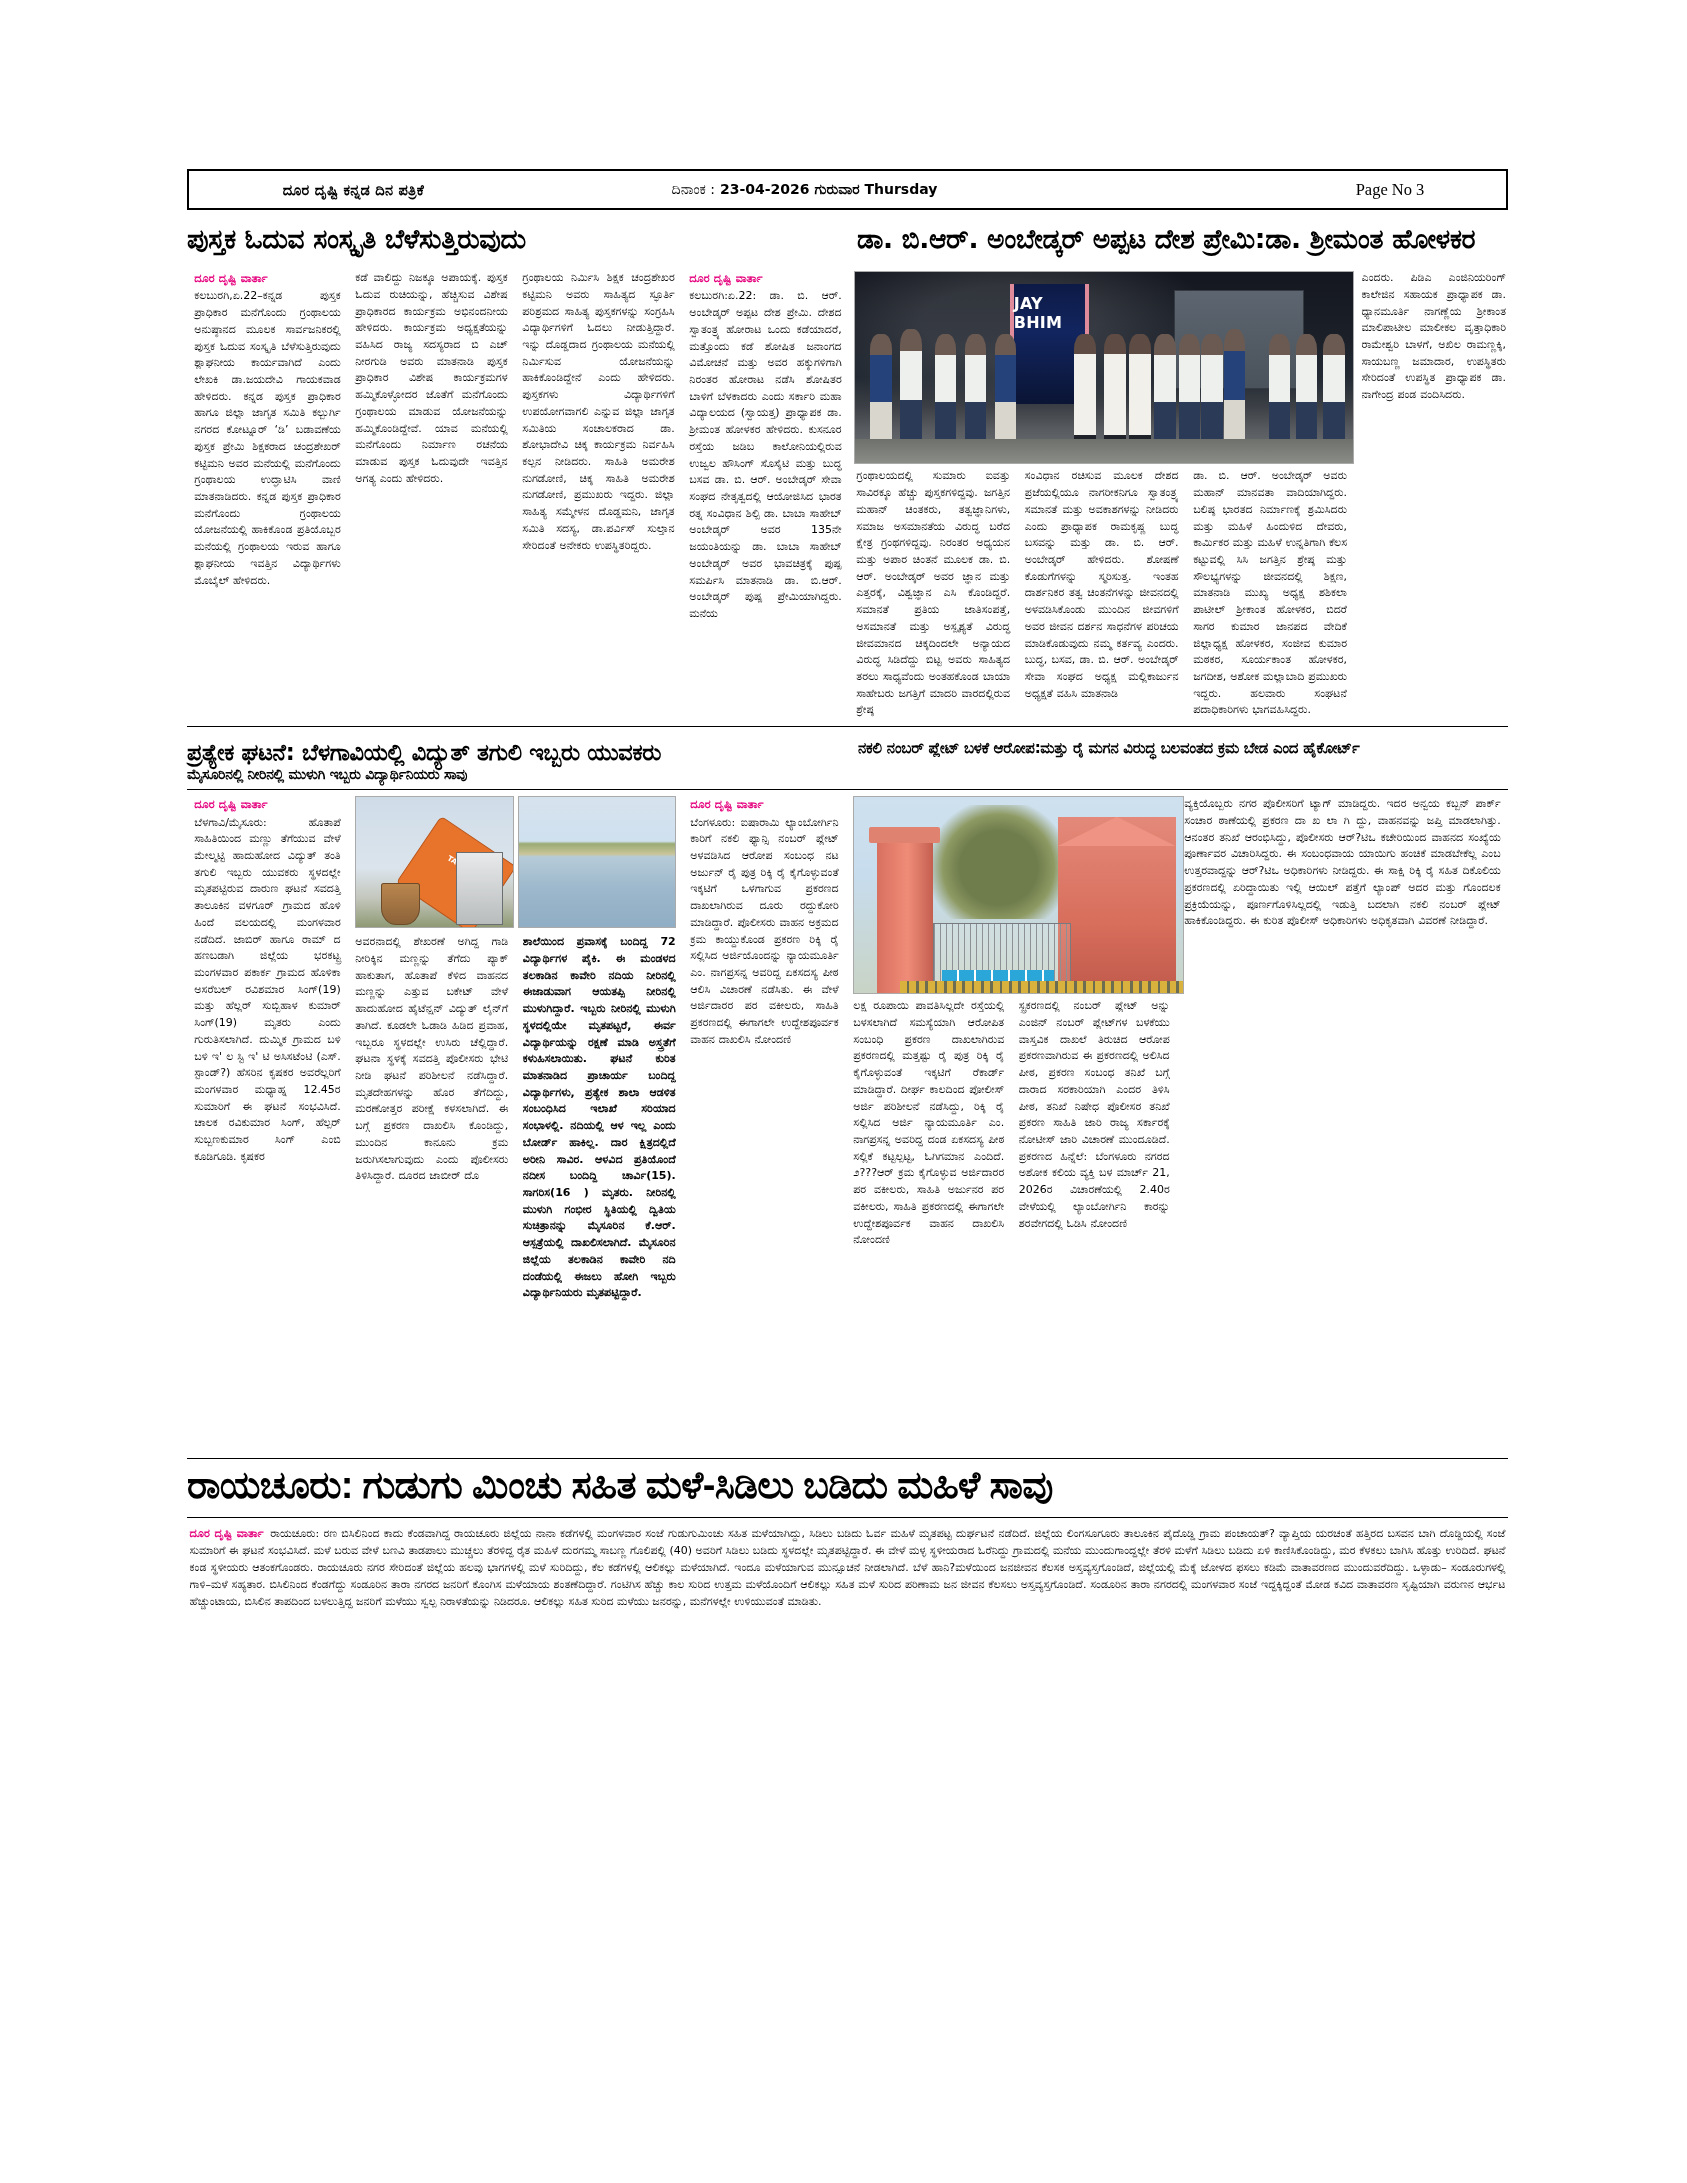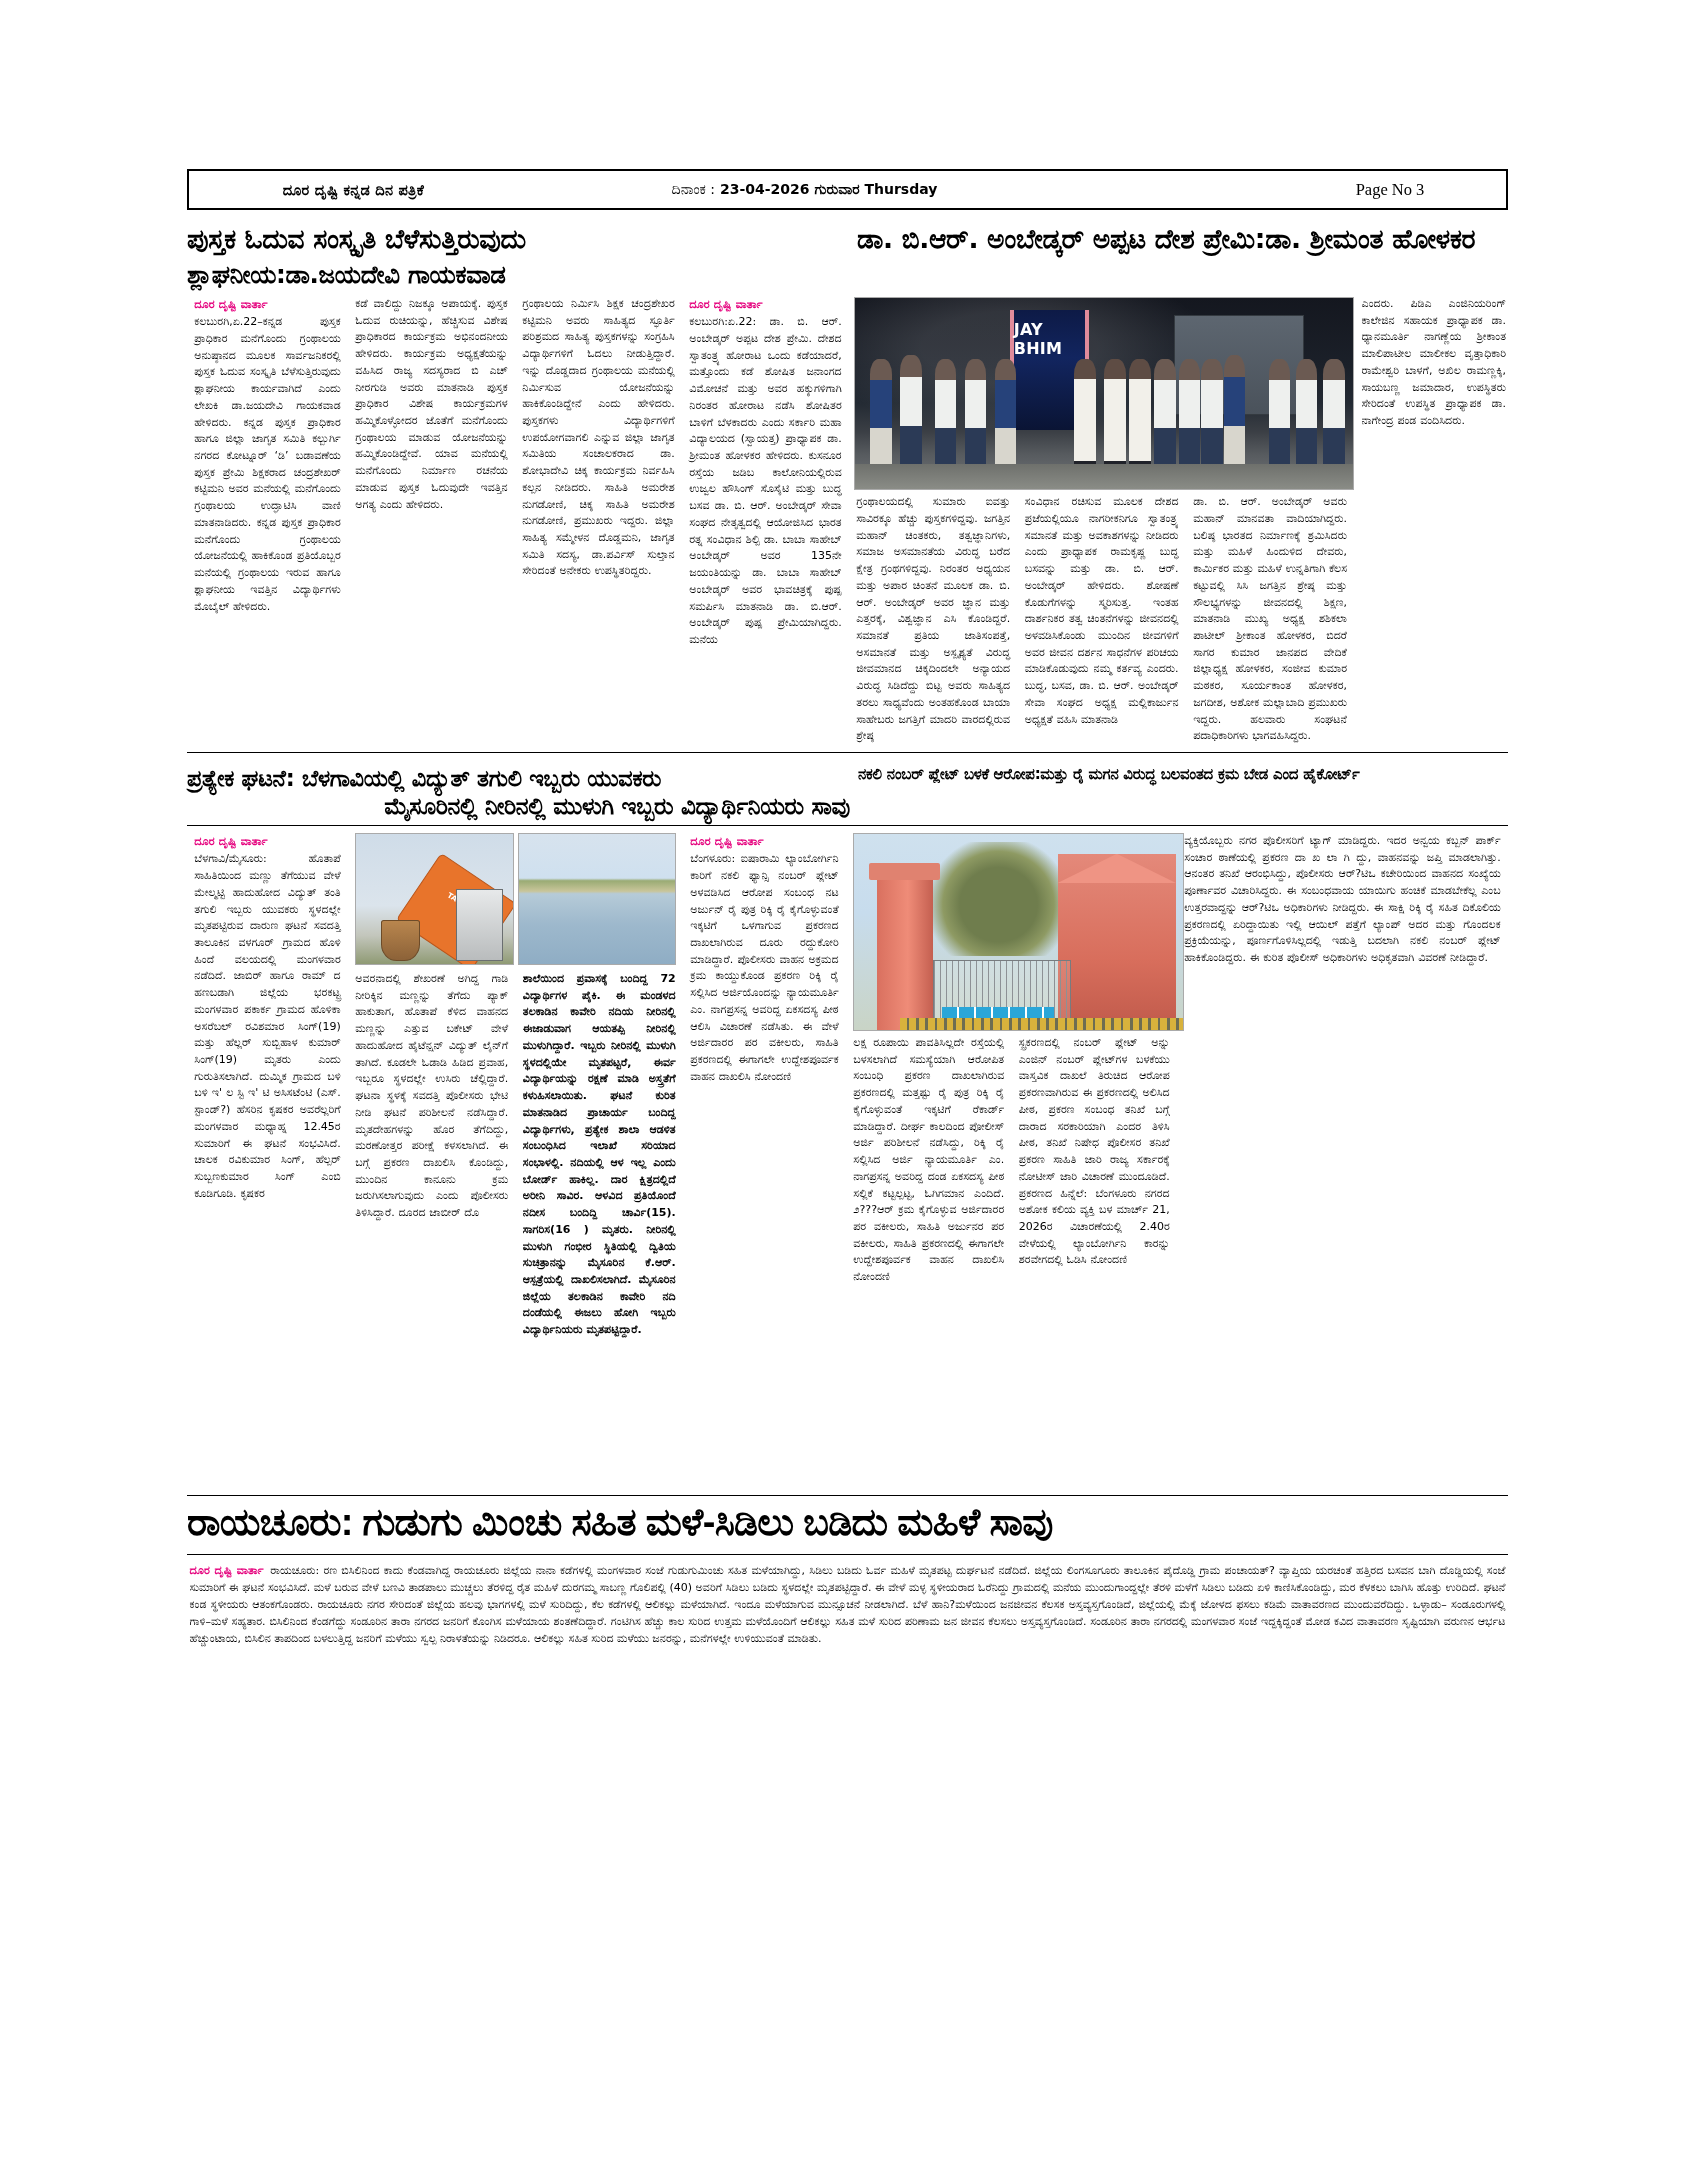--- a/index.html
+++ b/index.html
@@ -276,21 +276,20 @@
       <span>Thursday</span>
     </div>
     <div class="mast-right">Page No  3</div>
   </div>
 
   <div class="headline-row">
     <div class="hl hl-left">ಪುಸ್ತಕ ಓದುವ ಸಂಸ್ಕೃತಿ ಬೆಳೆಸುತ್ತಿರುವುದು</div>
     <div class="hl hl-right">ಡಾ. ಬಿ.ಆರ್. ಅಂಬೇಡ್ಕರ್ ಅಪ್ಪಟ ದೇಶ ಪ್ರೇಮಿ:ಡಾ. ಶ್ರೀಮಂತ ಹೋಳಕರ</div>
   </div>
   <div class="headline-row">
-    <div class="hl hl2-left">ಶ್ಲಾಘನೀಯ:ಡಾ.ಜಯದೇವಿ ಗಾಯಕವಾಡ</div>
     <div class="hl2-right"></div>
   </div>
 
   <div class="cols" style="margin-top:6.6px;">
 
     <div class="col" style="flex:0 0 161px;">
       <span class="byline">ದೂರ ದೃಷ್ಟಿ ವಾರ್ತಾ</span>
       <span>ಕಲಬುರಗಿ,ಏ.22–ಕನ್ನಡ ಪುಸ್ತಕ ಪ್ರಾಧಿಕಾರ ಮನೆಗೊಂದು ಗ್ರಂಥಾಲಯ ಅನುಷ್ಠಾನದ ಮೂಲಕ ಸಾರ್ವಜನಿಕರಲ್ಲಿ ಪುಸ್ತಕ ಓದುವ ಸಂಸ್ಕೃತಿ ಬೆಳೆಸುತ್ತಿರುವುದು ಶ್ಲಾಘನೀಯ ಕಾರ್ಯವಾಗಿದೆ ಎಂದು ಲೇಖಕಿ ಡಾ.ಜಯದೇವಿ ಗಾಯಕವಾಡ ಹೇಳಿದರು. ಕನ್ನಡ ಪುಸ್ತಕ ಪ್ರಾಧಿಕಾರ ಹಾಗೂ ಜಿಲ್ಲಾ ಜಾಗೃತ ಸಮಿತಿ ಕಲ್ಬುರ್ಗಿ ನಗರದ ಕೋಟ್ನೂರ್ ‘ಡಿ’ ಬಡಾವಣೆಯ ಪುಸ್ತಕ ಪ್ರೇಮಿ ಶಿಕ್ಷಕರಾದ ಚಂದ್ರಶೇಖರ್ ಕಟ್ಟಿಮನಿ ಅವರ ಮನೆಯಲ್ಲಿ ಮನೆಗೊಂದು ಗ್ರಂಥಾಲಯ ಉದ್ಘಾಟಿಸಿ ವಾಣಿ ಮಾತನಾಡಿದರು. ಕನ್ನಡ ಪುಸ್ತಕ ಪ್ರಾಧಿಕಾರ ಮನೆಗೊಂದು ಗ್ರಂಥಾಲಯ ಯೋಜನೆಯಲ್ಲಿ ಹಾಕಿಕೊಂಡ ಪ್ರತಿಯೊಬ್ಬರ ಮನೆಯಲ್ಲಿ ಗ್ರಂಥಾಲಯ ಇರುವ ಹಾಗೂ ಶ್ಲಾಘನೀಯ ಇವತ್ತಿನ ವಿದ್ಯಾರ್ಥಿಗಳು ಮೊಬೈಲ್ ಹೇಳಿದರು.</span>
     </div>
     <div class="col" style="flex:0 0 167px;">
@@ -348,21 +347,21 @@
     <div class="col" style="flex:0 0 159px;">
       <span>ಎಂದರು. ಪಿಡಿಎ ಎಂಜಿನಿಯರಿಂಗ್ ಕಾಲೇಜಿನ ಸಹಾಯಕ ಪ್ರಾಧ್ಯಾಪಕ ಡಾ. ಧ್ಯಾನಮೂರ್ತಿ ನಾಗಣ್ಣೆಯ ಶ್ರೀಕಾಂತ ಮಾಲಿಪಾಟೀಲ ಮಾಲೀಕಲ ವೃತ್ತಾಧಿಕಾರಿ ರಾಮೇಶ್ವರಿ ಬಾಳಗೆ, ಅಖಿಲ ರಾಮಣ್ಣಕ್ಕಿ, ಸಾಯಬಣ್ಣ ಜಮಾದಾರ, ಉಪಸ್ಥಿತರು ಸೇರಿದಂತೆ ಉಪಸ್ಥಿತ ಪ್ರಾಧ್ಯಾಪಕ ಡಾ. ನಾಗೇಂದ್ರ ಪಂಡ ವಂದಿಸಿದರು.</span>
     </div>
   </div>
 
   <hr class="rule">
 
   <div class="headline-row mid-block">
     <div style="flex:0 0 663px;">
       <div class="hl" style="font-size:22.5px;">ಪ್ರತ್ಯೇಕ ಘಟನೆ: ಬೆಳಗಾವಿಯಲ್ಲಿ ವಿದ್ಯುತ್ ತಗುಲಿ ಇಬ್ಬರು ಯುವಕರು</div>
-      <div class="hl" style="font-size:23px;text-align:right;">ಮೈಸೂರಿನಲ್ಲಿ ನೀರಿನಲ್ಲಿ ಮುಳುಗಿ ಇಬ್ಬರು ವಿದ್ಯಾರ್ಥಿನಿಯರು ಸಾವು</div>
+      <div class="hl" style="font-size:14px;">ಮೈಸೂರಿನಲ್ಲಿ ನೀರಿನಲ್ಲಿ ಮುಳುಗಿ ಇಬ್ಬರು ವಿದ್ಯಾರ್ಥಿನಿಯರು ಸಾವು</div>
     </div>
     <div style="flex:1; padding-left:8px;">
       <div class="hl" style="font-size:15px; line-height:1.3;">ನಕಲಿ ನಂಬರ್ ಪ್ಲೇಟ್ ಬಳಕೆ ಆರೋಪ:ಮತ್ತು ರೈ ಮಗನ ವಿರುದ್ಧ ಬಲವಂತದ ಕ್ರಮ ಬೇಡ ಎಂದ ಹೈಕೋರ್ಟ್</div>
     </div>
   </div>
 
   <hr class="rule-thin">
 
   <div class="cols" style="height:655px;">
 

